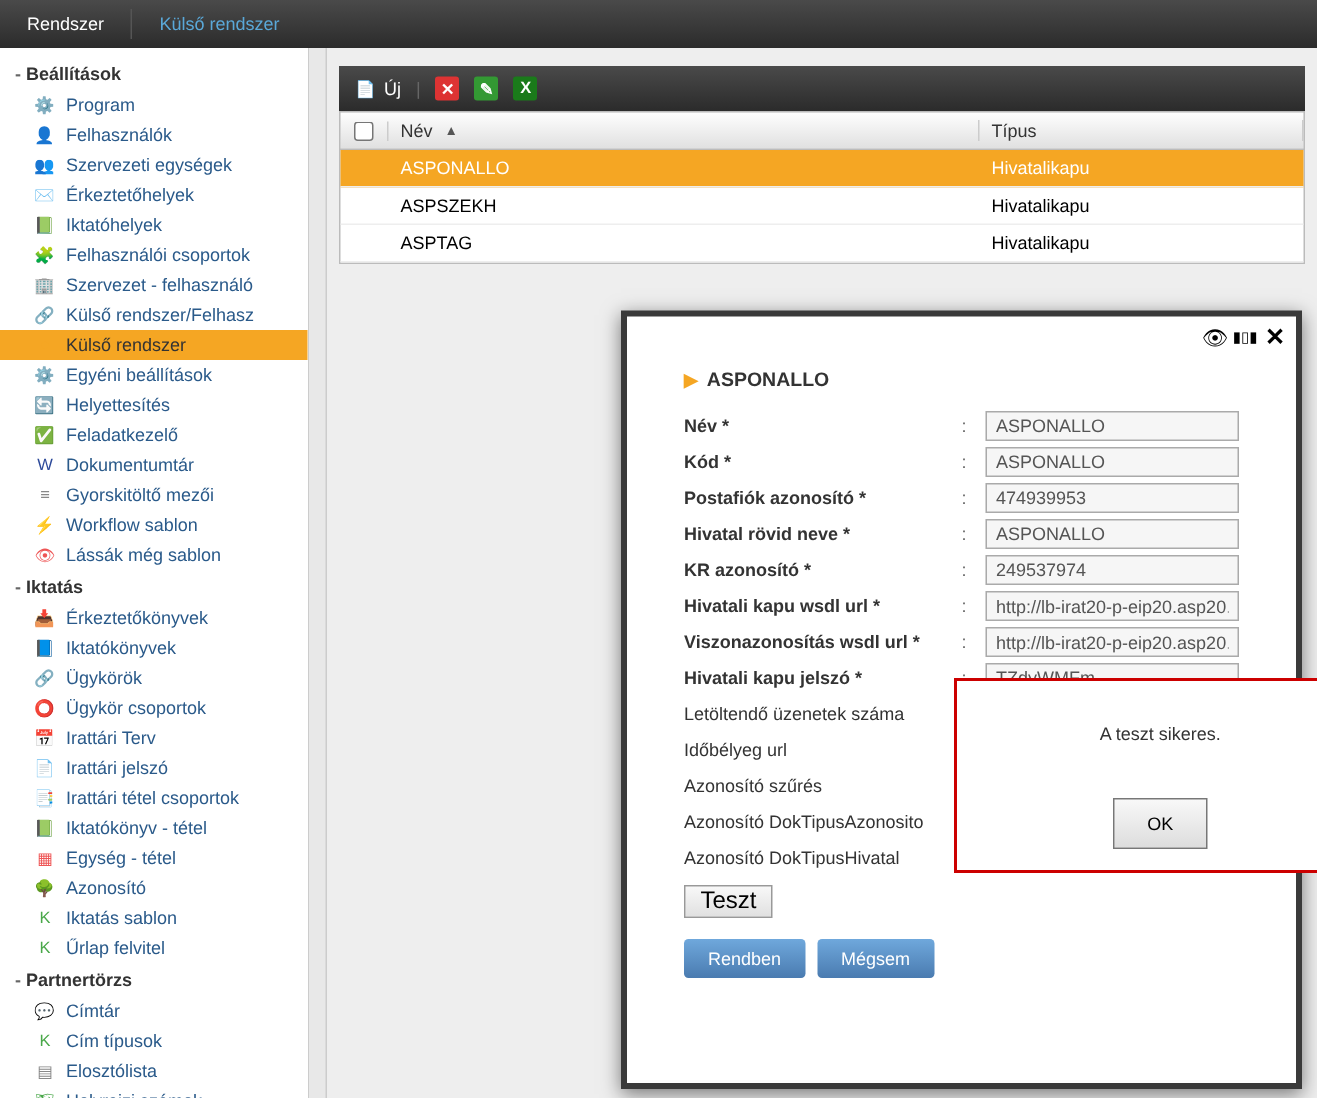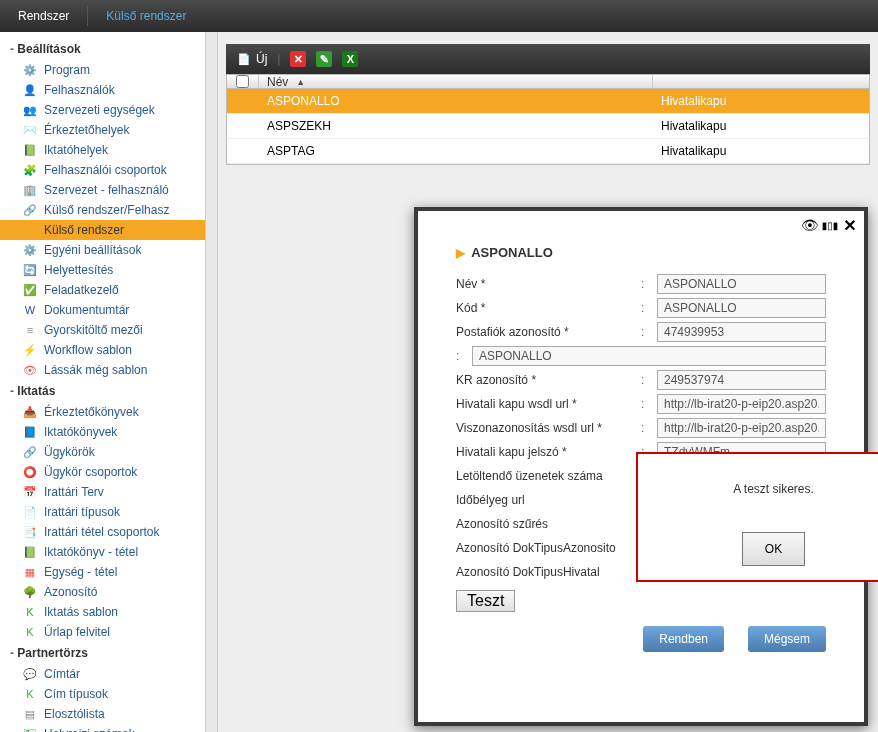--- a/index.html
+++ b/index.html
@@ -23,21 +23,21 @@
   .sidebar .item.selected .label { color: #333; }
 
   .content { flex: 1; background: #eee; position: relative; padding: 12px 8px 8px 8px; overflow: hidden; }
 
   .scroll-gutter { position: absolute; left: 0; top: 0; bottom: 0; width: 12px; background: #e8e8e8; border-right: 1px solid #ccc; }
 
   .toolbar { height: 30px; background: linear-gradient(to bottom, #4a4a4a, #2b2b2b); display: flex; align-items: center; gap: 10px; padding: 0 10px; color: #fff; }
   .toolbar .btn { display: flex; align-items: center; gap: 4px; cursor: pointer; }
   .toolbar .icon-box { width: 16px; height: 16px; display: inline-flex; align-items: center; justify-content: center; font-size: 11px; font-weight: bold; border-radius: 2px; }
 
-  .grid-header { height: 15px; background: linear-gradient(to bottom, #fefefe, #e0e0e0); border: 1px solid #bbb; display: flex; align-items: center; }
+  .grid-header { height: 26px; background: linear-gradient(to bottom, #fefefe, #e0e0e0); border: 1px solid #bbb; display: flex; align-items: center; }
   .grid-header .col { padding: 0 8px; border-right: 1px solid #ccc; color: #333; display: flex; align-items: center; gap: 4px; }
   .grid-header .col-check { width: 32px; justify-content: center; }
   .grid-header .col-name { width: 394px; }
   .grid-header .col-type { flex: 1; }
 
   .grid-body { background: #fff; border: 1px solid #bbb; border-top: none; }
   .grid-row { height: 25px; display: flex; align-items: center; border-bottom: 1px solid #eee; }
   .grid-row .col { padding: 0 8px; }
   .grid-row .col-check { width: 32px; }
   .grid-row .col-name { width: 394px; }
@@ -50,27 +50,27 @@
   .modal-inner { background: #fff; width: 100%; height: 100%; position: relative; display: flex; flex-direction: column; }
   .modal-titlebar { height: 28px; display: flex; align-items: center; justify-content: flex-end; padding: 0 6px; gap: 4px; }
   .modal-titlebar .icon { width: 16px; height: 16px; cursor: pointer; display: inline-flex; align-items: center; justify-content: center; }
   .modal-content { flex: 1; padding: 0 38px 20px 38px; overflow: hidden; }
 
   .form-title { padding: 6px 0 14px 0; font-weight: bold; color: #333; font-size: 13px; display: flex; align-items: center; gap: 6px; }
   .form-title::before { content: "▶"; color: #f5a623; font-size: 12px; }
 
   .form-row { display: flex; align-items: center; margin-bottom: 4px; }
   .form-row .label { width: 186px; color: #333; }
-  .form-row .label.req { font-weight: normal; }
+  .form-row .label.req { font-weight: bold; }
   .form-row .colon { width: 16px; color: #666; }
   .form-row input[type=text] { flex: 1; height: 20px; border: 1px solid #aaa; background: #f6f6f6; padding: 0 6px; font-size: 12px; color: #555; }
 
   .teszt-btn { height: 22px; padding: 0 10px; background: linear-gradient(to bottom,#f8f8f8,#e0e0e0); border: 1px solid #999; cursor: pointer; font-size: 16px; margin-top: 4px; }
 
-  .modal-footer { display: flex; justify-content: flex-end; gap: 24px; padding: 14px 0 0 0; }
+  .modal-footer { display: flex; justify-content: flex-start; gap: 8px; padding: 14px 0 0 0; }
   .modal-footer button { height: 26px; padding: 0 16px; border: none; border-radius: 3px; background: linear-gradient(to bottom,#6fa8dc,#4a7bb0); color: #fff; cursor: pointer; font-size: 12px; }
 
   
   .alert-box { position: absolute; left: 430px; top: 420px; width: 275px; height: 130px; border: 2px solid #c00; background: #fff; display: flex; flex-direction: column; }
   .alert-msg { flex: 1; display: flex; align-items: center; justify-content: center; color: #333; }
   .alert-footer { display: flex; justify-content: center; padding: 8px 0 14px 0; }
   .alert-footer button { height: 34px; padding: 0 22px; background: linear-gradient(to bottom,#f8f8f8,#ddd); border: 1px solid #777; cursor: pointer; font-size: 12px; }
   .sort-arrow { font-size:9px; color:#555; margin-left:4px; }
 </style>
 </head>
@@ -170,21 +170,21 @@
       <div class="item">
         <span class="icon" style="color: rgb(74, 168, 74);">⭕</span>
         <span class="label">Ügykör csoportok</span>
       </div>
       <div class="item">
         <span class="icon" style="color: rgb(181, 101, 29);">📅</span>
         <span class="label">Irattári Terv</span>
       </div>
       <div class="item">
         <span class="icon" style="color: rgb(136, 136, 136);">📄</span>
-        <span class="label">Irattári típusok</span>
+        <span class="label">Irattári jelszó</span>
       </div>
       <div class="item">
         <span class="icon" style="color: rgb(181, 101, 29);">📑</span>
         <span class="label">Irattári tétel csoportok</span>
       </div>
       <div class="item">
         <span class="icon" style="color: rgb(74, 168, 74);">📗</span>
         <span class="label">Iktatókönyv - tétel</span>
       </div>
       <div class="item">
@@ -243,20 +243,23 @@
       </div>
 
       <div class="grid-header">
         <div class="col col-check">
             <input type="checkbox" style="">
           </div>
         <div class="col col-name">
           <span>Név</span>
           <span class="sort-arrow">▲</span>
         </div>
+        <div class="col col-type">
+          <span>Típus</span>
+        </div>
       </div>
       <div class="grid-body" id="grid-body">
           <div class="grid-row selected">
             <div class="col col-check"></div>
             <div class="col col-name">ASPONALLO</div>
             <div class="col col-type">Hivatalikapu</div>
           </div>
           <div class="grid-row">
             <div class="col col-check"></div>
             <div class="col col-name">ASPSZEKH</div>
@@ -291,20 +294,21 @@
               <div class="label req">Kód *</div>
               <div class="colon">:</div>
               <input type="text" value="ASPONALLO" style="">
             </div>
           <div class="form-row">
               <div class="label req">Postafiók azonosító *</div>
               <div class="colon">:</div>
               <input type="text" value="474939953" style="">
             </div>
           <div class="form-row">
+              <div class="label req">Hivatal rövid neve *</div>
               <div class="colon">:</div>
               <input type="text" value="ASPONALLO" style="">
             </div>
           <div class="form-row">
               <div class="label req">KR azonosító *</div>
               <div class="colon">:</div>
               <input type="text" value="249537974" style="">
             </div>
           <div class="form-row">
               <div class="label req">Hivatali kapu wsdl url *</div>

